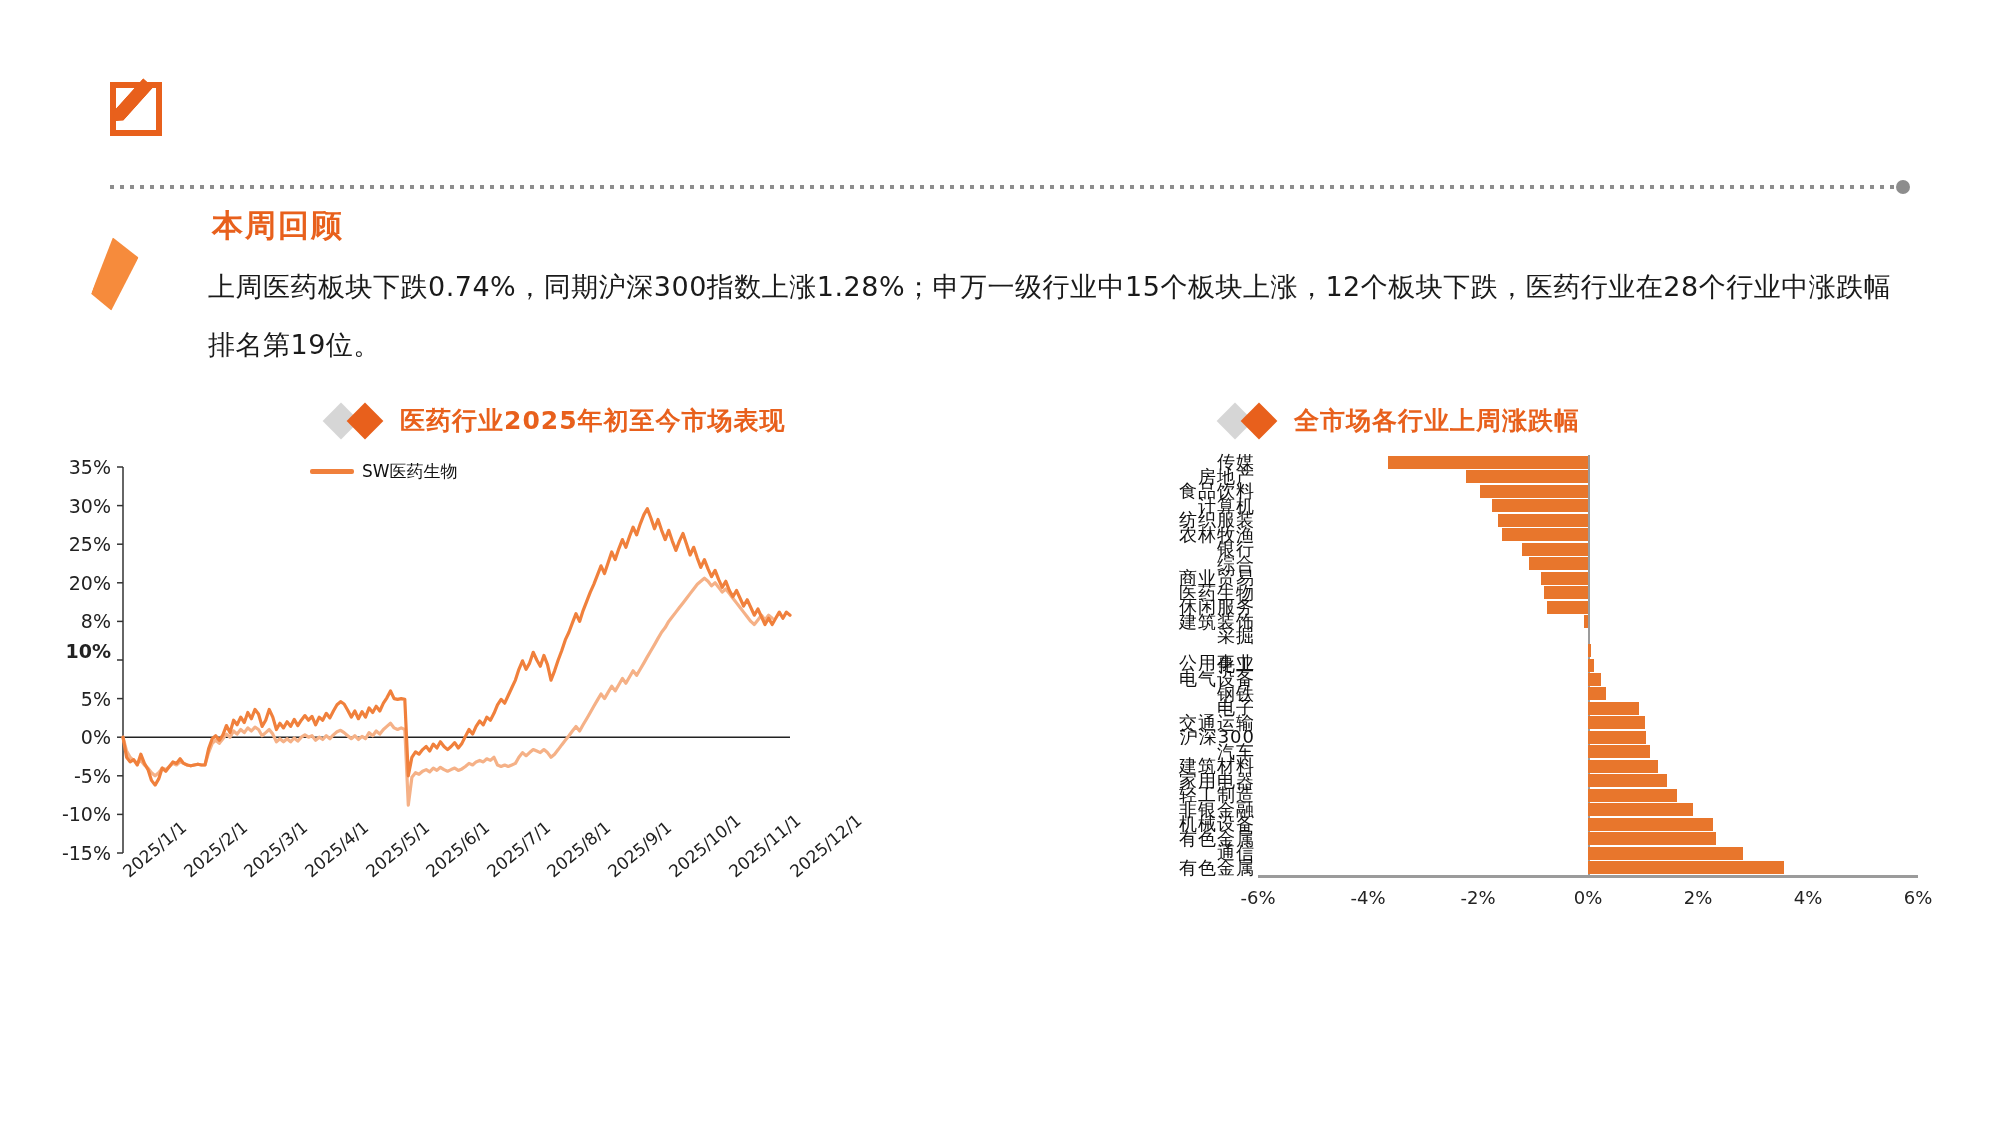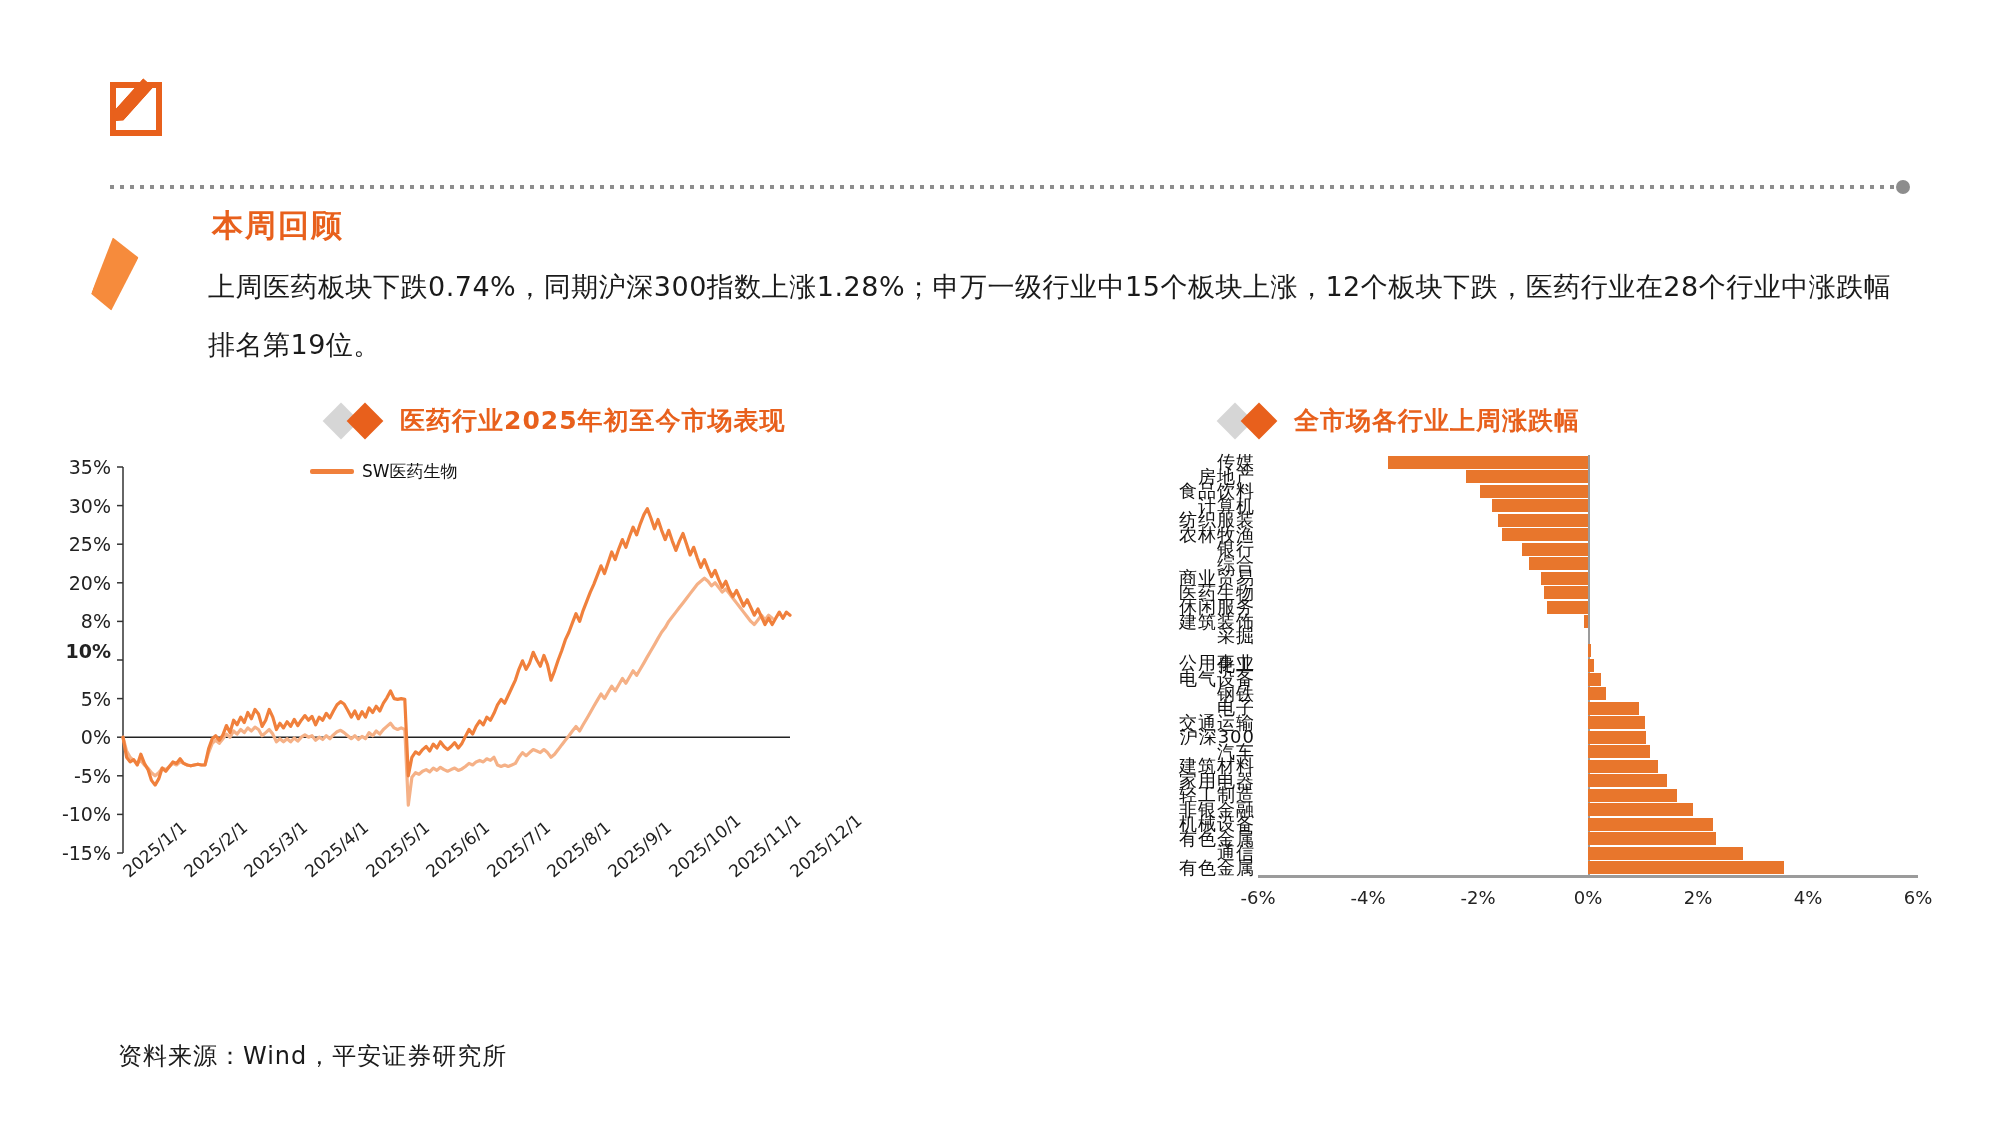--- a/index.html
+++ b/index.html
@@ -268,15 +268,14 @@
         <span style="left: 258px; top: 0px;">-6%</span>
         <span style="left: 368px; top: 0px;">-4%</span>
         <span style="left: 478px; top: 0px;">-2%</span>
         <span style="left: 588px; top: 0px;">0%</span>
         <span style="left: 698px; top: 0px;">2%</span>
         <span style="left: 808px; top: 0px;">4%</span>
         <span style="left: 918px; top: 0px;">6%</span>
       </div>
   </div>
 
-  <div class="source">资料来源：Wind，平安证券研究所</div>
 
 </div>
 
 </body></html>

